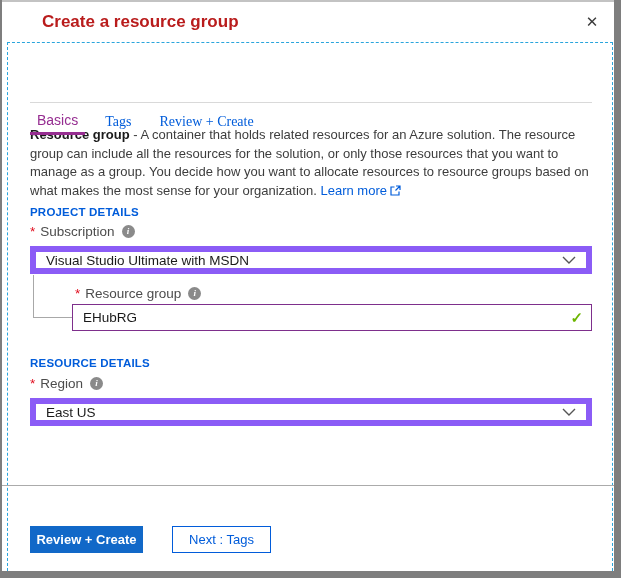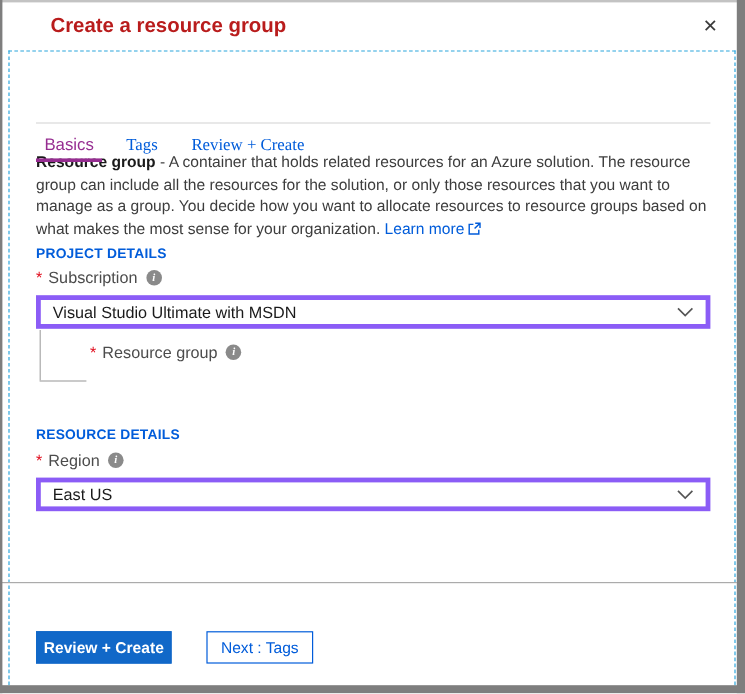--- a/index.html
+++ b/index.html
@@ -41,42 +41,42 @@
   .field-label { position:absolute; font-size:13.5px; color:#4c4c4c; display:flex; align-items:center; }
   .req { color:#e00b1c; margin-right:5px; font-size:13.5px; }
   .info-icon { display:inline-block; width:13px; height:13px; margin-left:7px; border-radius:50%;
                background:#8a8a8a; color:#ffffff; font-size:9px; line-height:13px; text-align:center;
                font-family:"Liberation Serif", serif; font-style:italic; font-weight:bold; cursor:pointer; }
 
   .lbl-subscription { left:30px; top:224px; }
   .lbl-rg           { left:75px; top:286px; }
   .lbl-region       { left:30px; top:376px; }
 
-  .selectbox { position:absolute; height:28px; border:4px solid #8b5cf6; background:#fff;
+  .selectbox { position:absolute; height:28px; border:6px solid #8b5cf6; background:#fff;
                display:flex; align-items:center; justify-content:space-between;
                padding:0 10px; font-size:13.5px; color:#1a1a1a; cursor:pointer; }
   .sel-subscription { left:30px; top:246px; width:562px; }
   .sel-region       { left:30px; top:398px; width:562px; }
   .chevron { display:flex; align-items:center; }
 
   
   .conn-v { position:absolute; left:33px; top:275px; width:1px; height:42px; background:#a8a8a8; }
   .conn-h { position:absolute; left:33px; top:317px; width:39px; height:1px; background:#a8a8a8; }
 
   .rg-input-wrap { position:absolute; left:72px; top:304px; width:520px; height:27px; }
   .rg-input { width:100%; height:100%; border:1.5px solid #7e2f8c; padding:0 28px 0 10px;
               font-size:13.5px; color:#1a1a1a; font-family:"Liberation Sans", sans-serif; outline:none; }
   .valid-check { position:absolute; right:9px; top:5px; color:#6cb500; font-size:15px; font-weight:bold; pointer-events:none; }
 
   .footer-divider { position:absolute; left:0; top:485px; width:614px; height:1px; background:#ababab; }
 
   .btn { position:absolute; top:526px; height:27px; display:flex; align-items:center; justify-content:center;
          font-size:13px; cursor:pointer; }
   .btn-primary { left:30px; width:113px; background:#1168c8; color:#ffffff; font-weight:bold; border:1px solid #1168c8; }
-  .btn-secondary { left:172px; width:89px; background:#ffffff; color:#015cda; border:1px solid #015cda; }
+  .btn-secondary { left:172px; width:99px; background:#ffffff; color:#015cda; border:1px solid #015cda; }
 </style>
 </head>
 <body>
 
 <div class="screen">
 
   <div class="frame-top"></div>
 
   <div class="titlebar-title">Create a resource group</div>
   <div class="close-btn">✕</div>
@@ -116,20 +116,24 @@
 
   <div class="conn-v"></div>
   <div class="conn-h"></div>
 
   <div class="field-label lbl-rg">
     <span class="req">*</span>
     <span>Resource group</span>
     <span class="info-icon">i</span>
   </div>
 
+  <div class="rg-input-wrap">
+    <input class="rg-input" type="text" value="EHubRG" style="">
+    <span class="valid-check">✓</span>
+  </div>
 
   <div class="section-header sh-resource">RESOURCE DETAILS</div>
 
   <div class="field-label lbl-region">
     <span class="req">*</span>
     <span>Region</span>
     <span class="info-icon">i</span>
   </div>
 
   <div class="selectbox sel-region">

